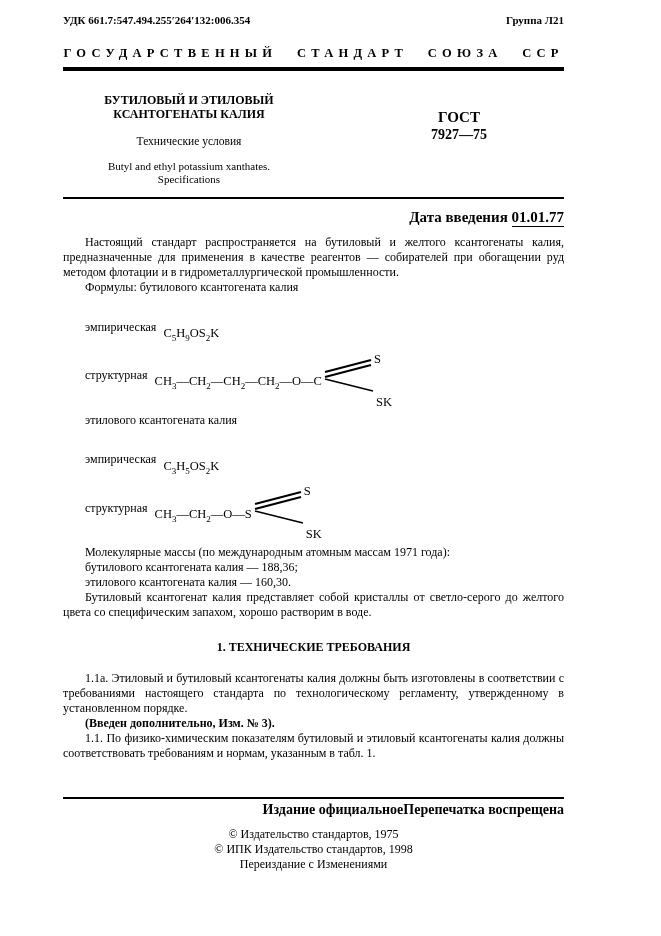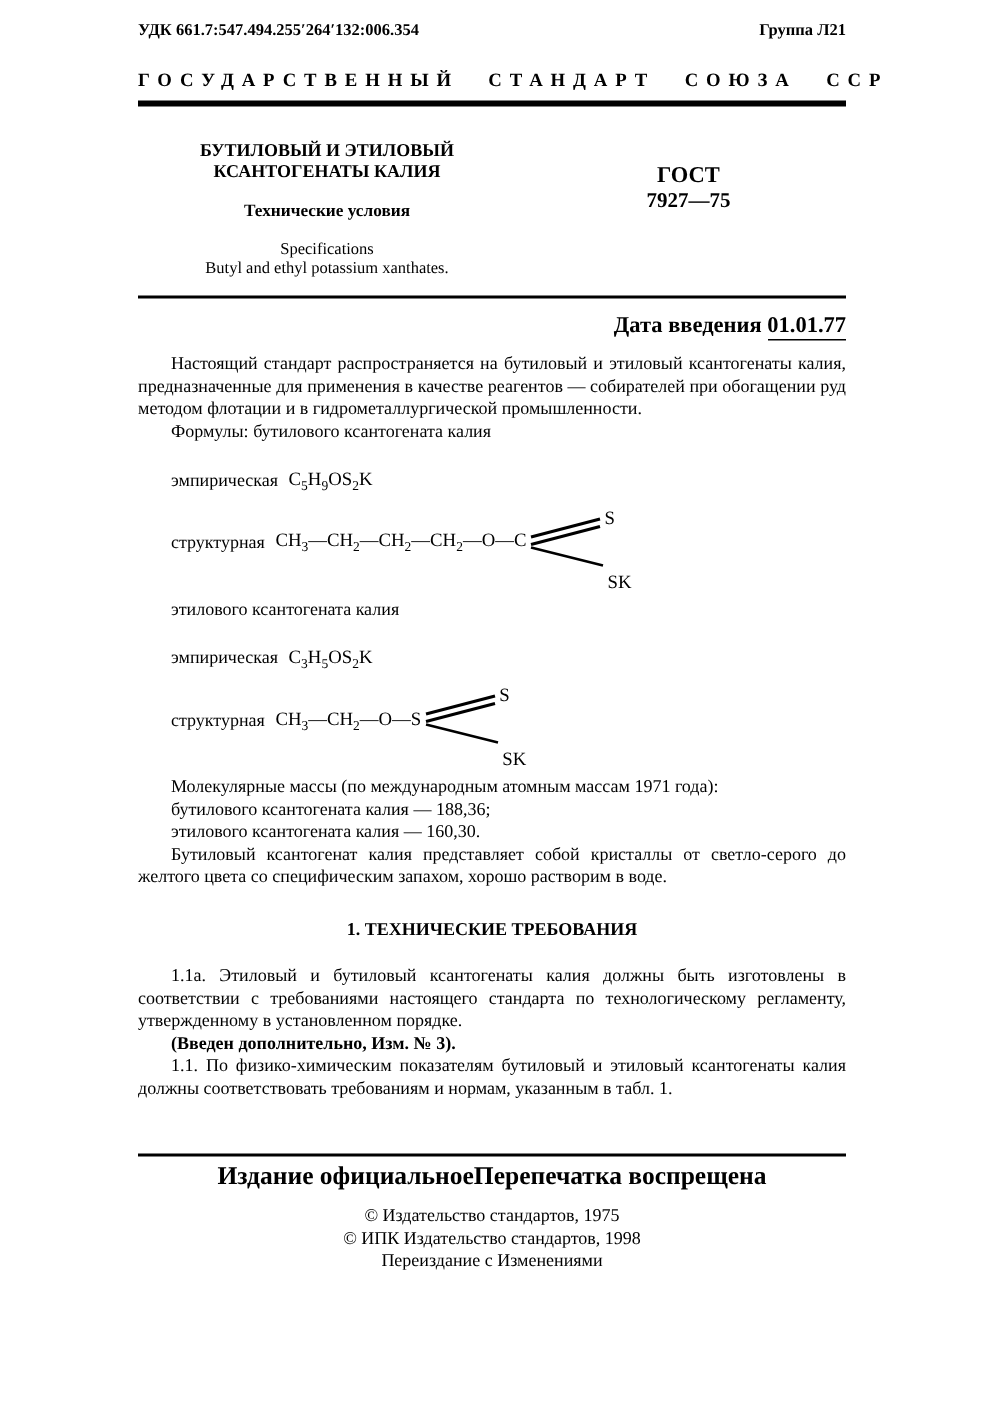--- a/index.html
+++ b/index.html
@@ -1,21 +1,21 @@
 <!DOCTYPE html>
 <html><head>
 <meta charset="utf-8">
 <style>
   html, body { margin: 0; padding: 0; background: #ffffff; }
   .page {
     position: relative;
     width: 625px;
     height: 936px;
     box-sizing: border-box;
-    padding: 14px 61px 0 92px;
+    padding: 14px 61px 0 63px;
     background: #ffffff;
     color: #000000;
     font-family: "Liberation Serif", "DejaVu Serif", serif;
     font-size: 12px;
     overflow: hidden;
   }
   .row-between { display: flex; justify-content: space-between; align-items: baseline; }
   .udk-line { font-size: 11px; font-weight: bold; }
   .org-banner {
     margin-top: 20px;
@@ -25,47 +25,47 @@
     letter-spacing: 0.42em;
     word-spacing: 0.9em;
     white-space: nowrap;
   }
   .rule-thick { border: 0; border-top: 4px solid #000; margin: 6px 0 0 0; }
   .rule-mid   { border: 0; border-top: 2px solid #000; margin: 0; }
   .title-area { display: flex; margin-top: 22px; }
   .title-left { width: 252px; text-align: center; }
   .title-right { width: 170px; margin-left: auto; margin-right: 20px; text-align: center; padding-top: 16px; }
   .title-ru { font-weight: bold; font-size: 12px; line-height: 14px; }
-  .subtitle-ru { font-weight: bold; font-size: 11.5px; margin-top: 14px; }
+  .subtitle-ru { font-weight: normal; font-size: 11.5px; margin-top: 14px; }
   .title-en { font-size: 11px; line-height: 13px; margin-top: 13px; }
   .gost-label { font-weight: bold; font-size: 15px; line-height: 17px; }
   .gost-number { font-weight: bold; font-size: 14px; line-height: 17px; }
   .okp-line { font-size: 11px; margin-top: 0px; }
   .sep1 { margin-top: 11px; }
   .date-line { text-align: right; font-weight: bold; font-size: 15px; margin-top: 10px; }
   .date-value { border-bottom: 1.5px solid #000; padding-bottom: 1px; }
   .para { text-align: justify; text-indent: 22px; line-height: 15px; margin: 0; }
   .scope { margin-top: 9px; }
   .line-ind { margin-left: 22px; line-height: 15px; }
   .formula-row { display: flex; align-items: center; margin-left: 22px; }
   .emp-row { margin-top: 17px; }
   .struct-row { margin-top: 12px; }
-  .chem { font-size: 12.5px; white-space: nowrap; }
+  .chem { font-size: 12.5px; white-space: nowrap; margin-top: 14px; }
   .chem sub { font-size: 9px; }
   .flabel { margin-right: 7px; }
   .fork { position: relative; display: inline-block; width: 74px; height: 42px; margin-left: 2px; }
   .fork .s-top { position: absolute; left: 50px; top: -3px; font-size: 12.5px; }
   .fork .s-bottom { position: absolute; left: 52px; top: 40px; font-size: 12.5px; }
   .ethyl-name { margin-top: 16px; }
   .masses { margin-top: 16px; }
   .section-heading { text-align: center; font-weight: bold; font-size: 12px; margin-top: 20px; }
   .clause-first { margin-top: 16px; }
   .amendment { font-weight: bold; margin-left: 22px; line-height: 15px; }
   .footer-rule { border: 0; border-top: 2.5px solid #000; margin: 36px 0 0 0; }
-  .footer-labels { display: flex; justify-content: center; font-weight: bold; font-size: 17px; margin-top: 3px; }
+  .footer-labels { display: flex; justify-content: flex-end; font-weight: bold; font-size: 14px; margin-top: 3px; }
   .copyright { text-align: center; line-height: 15px; margin-top: 9px; font-size: 12px; }
 </style>
 </head>
 <body>
 
 <div class="page">
 
   <div class="row-between udk-line">
     <span>УДК 661.7:547.494.255′264′132:006.354</span>
     <span>Группа Л21</span>
@@ -73,39 +73,39 @@
 
   <div class="org-banner">ГОСУДАРСТВЕННЫЙ СТАНДАРТ СОЮЗА ССР</div>
   <hr class="rule-thick">
 
   <div class="title-area">
     <div class="title-left">
       <div class="title-ru">БУТИЛОВЫЙ И ЭТИЛОВЫЙ</div>
       <div class="title-ru">КСАНТОГЕНАТЫ КАЛИЯ</div>
       <div class="subtitle-ru">Технические условия</div>
       <div class="title-en">
+        <div>Butyl and ethyl potassium xanthates.</div>
         <div>Specifications</div>
-        <div>Butyl and ethyl potassium xanthates.</div>
       </div>
     </div>
     <div class="title-right">
       <div class="gost-label">ГОСТ</div>
       <div class="gost-number">7927—75</div>
     </div>
   </div>
 
 
   <hr class="rule-mid sep1">
 
   <div class="date-line">
     <span>Дата введения</span>
     <span class="date-value">01.01.77</span>
   </div>
 
-  <p class="para scope">Настоящий стандарт распространяется на бутиловый и этиловый ксантогенаты калия, предназначенные для применения в качестве реагентов — собирателей при обогащении руд методом флотации и в гидрометаллургической промышленности.</p>
+  <p class="para scope">Настоящий стандарт распространяется на бутиловый и желтого ксантогенаты калия, предназначенные для применения в качестве реагентов — собирателей при обогащении руд методом флотации и в гидрометаллургической промышленности.</p>
   <div class="line-ind">Формулы: бутилового ксантогената калия</div>
 
   <div class="formula-row emp-row">
     <span class="flabel">эмпирическая</span>
     <span class="chem">C<sub>5</sub>H<sub>9</sub>OS<sub>2</sub>K</span>
   </div>
 
   <div class="formula-row struct-row">
     <span class="flabel">структурная</span>
     <span class="chem">CH<sub>3</sub>—CH<sub>2</sub>—CH<sub>2</sub>—CH<sub>2</sub>—O—C</span>

